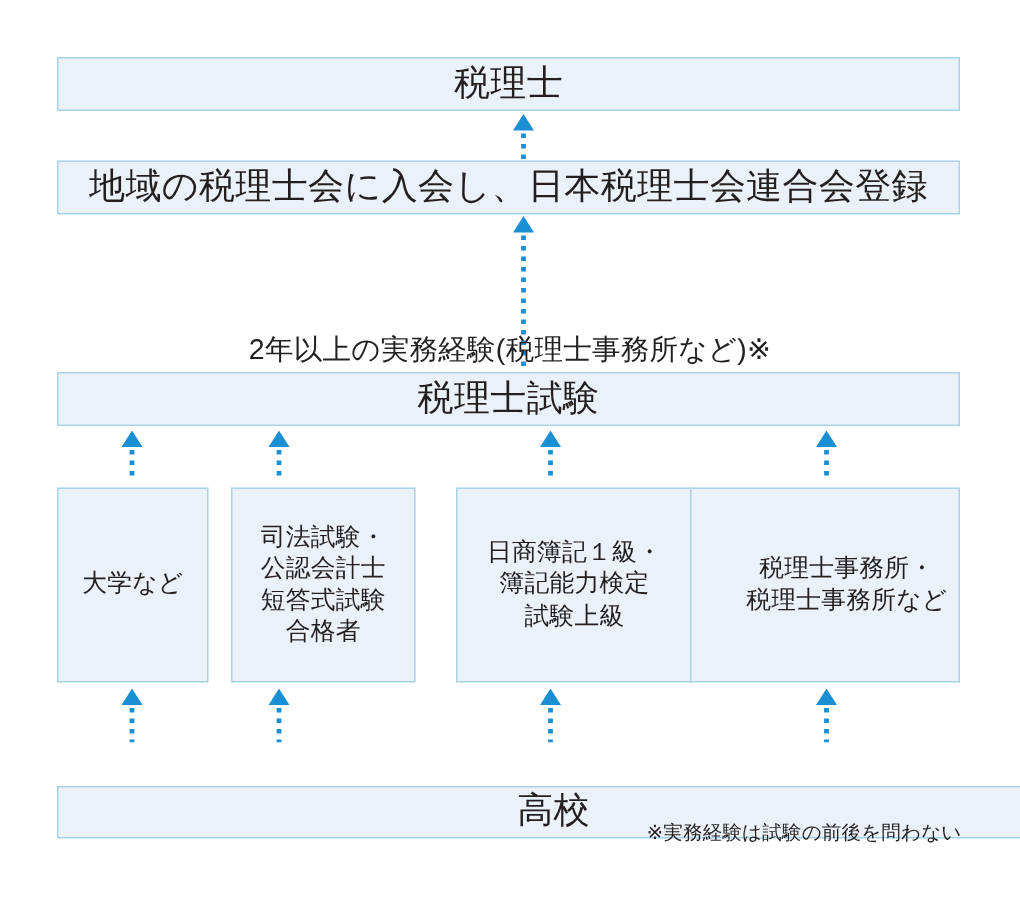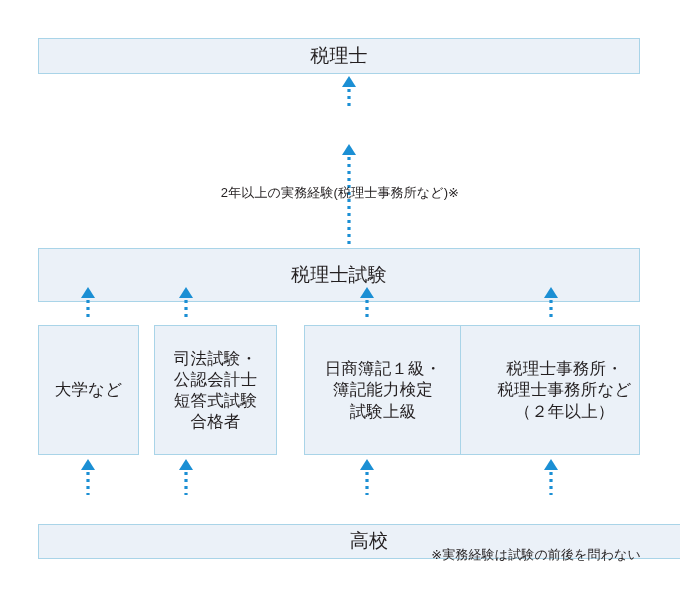--- a/index.html
+++ b/index.html
@@ -26,36 +26,37 @@
     box-sizing: border-box;
     display: flex;
     align-items: center;
     justify-content: center;
     text-align: center;
     line-height: 1.28;
     color: #231f20;
     letter-spacing: 0.01em;
   }
   .node.wide {
-    font-size: 19px;
+    font-size: 24px;
     text-align: right;
   }
   .node.col {
     font-size: 16.5px;
     padding: 4px 3px;
   }
   .plain-text {
     position: absolute;
     text-align: center;
     color: #231f20;
     white-space: nowrap;
   }
   .plain-text.mid-note {
-    font-size: 13px;
+    font-size: 19px;
     letter-spacing: 0.01em;
+    margin-top: 36px;
   }
   .plain-text.footnote {
     font-size: 13px;
     text-align: right;
     letter-spacing: 0.01em;
   }
   .arrow {
     position: absolute;
   }
   .arrow svg {
@@ -77,31 +78,34 @@
     <span>税理士</span>
   </div>
 
   <div class="arrow" style="left:341px; top:76px;">
     <svg width="16" height="30" viewBox="0 0 16 30">
       <polygon points="8,0 15,11 1,11" fill="#1b8fd4"></polygon>
       <line x1="8" y1="13" x2="8" y2="30" stroke="#1b8fd4" stroke-width="3.2" stroke-dasharray="3,4" stroke-linecap="butt"></line>
     </svg>
   </div>
 
+  <div class="node wide" style="left:38px; top:107px; width:602px; height:36px;">
+    <span>地域の税理士会に入会し、日本税理士会連合会登録</span>
+  </div>
 
   <div class="dotted-link" style="left:341px; top:144px;">
     <svg width="16" height="104" viewBox="0 0 16 104">
       <polygon points="8,0 15,11 1,11" fill="#1b8fd4"></polygon>
       <line x1="8" y1="13" x2="8" y2="104" stroke="#1b8fd4" stroke-width="3.2" stroke-dasharray="3,4" stroke-linecap="butt"></line>
     </svg>
   </div>
 
   <div class="plain-text mid-note" style="left:0px; top:184px; width:680px;">2年以上の実務経験(税理士事務所など)※</div>
 
-  <div class="node wide" style="left:38px; top:248px; width:602px; height:54px;">
+  <div class="node wide" style="left:38px; top:248px; width:602px; height:36px;">
     <span>税理士試験</span>
   </div>
 
   <div class="arrow" style="left:80px; top:287px;">
     <svg width="16" height="34" viewBox="0 0 16 34">
       <polygon points="8,0 15,11 1,11" fill="#1b8fd4"></polygon>
       <line x1="8" y1="13" x2="8" y2="34" stroke="#1b8fd4" stroke-width="3.2" stroke-dasharray="3,4" stroke-linecap="butt"></line>
     </svg>
   </div>
   <div class="arrow" style="left:178px; top:287px;">
@@ -141,21 +145,20 @@
       <span>日商簿記１級・</span><br>
       <span>簿記能力検定</span><br>
       <span>試験上級</span>
     </span>
   </div>
 
   <div class="node col" style="left:460px; top:325px; width:180px; height:130px;padding-left:32px;">
     <span>
       <span>税理士事務所・</span><br>
       <span>税理士事務所など</span><br>
-      <span>（２年以上）</span>
     </span>
   </div>
 
   <div class="arrow" style="left:80px; top:459px;">
     <svg width="16" height="36" viewBox="0 0 16 36">
       <polygon points="8,0 15,11 1,11" fill="#1b8fd4"></polygon>
       <line x1="8" y1="13" x2="8" y2="36" stroke="#1b8fd4" stroke-width="3.2" stroke-dasharray="3,4" stroke-linecap="butt"></line>
     </svg>
   </div>
   <div class="arrow" style="left:178px; top:459px;">

